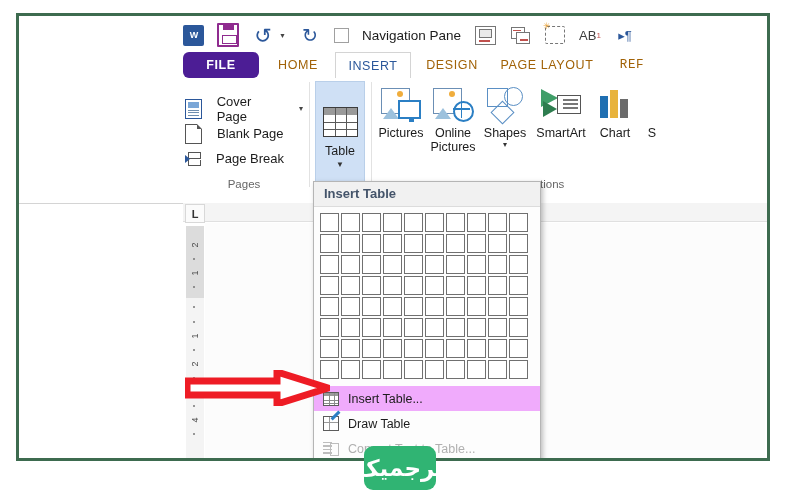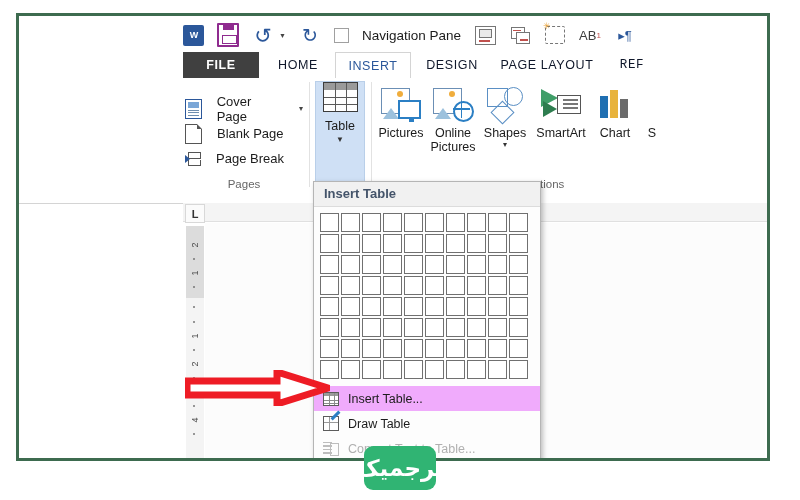--- a/index.html
+++ b/index.html
@@ -60,24 +60,24 @@
   .ab-ico sup{color:#c0504d;font-size:8px;}
   .pilcrow{font-size:13px;color:#2b579a;}
 
   
   #tabbar{
     position:absolute;left:0;top:36px;width:100%;height:26px;
     border-bottom:1px solid #d4d4d4;background:#fff;
   }
   .tab{
     position:absolute;top:0;height:26px;line-height:26px;
-    font-size:12.5px;letter-spacing:.6px;color:#0f172a;
+    font-size:12.5px;letter-spacing:.6px;color:#a16207;
     text-align:center;cursor:default;
   }
-  .tab.file{background:#404040;color:#fff;font-weight:600;}
+  .tab.file{background:#4c1d95;color:#fff;font-weight:600;border-radius:6px;}
   .tab.active{color:#2b579a;background:#fff;border:1px solid #d4d4d4;border-bottom:1px solid #fff;box-sizing:border-box;height:27px;}
 
   
   #ribbon{
     position:absolute;left:0;top:62px;width:100%;height:125px;
     background:#fff;border-bottom:1px solid #d4d4d4;
   }
   .grp-sep{position:absolute;top:4px;width:1px;height:105px;background:#e2e2e2;}
   .grp-label{position:absolute;font-size:11.5px;color:#666;text-align:center;}
 
@@ -94,21 +94,21 @@
   .ico-break i.t{position:absolute;left:3px;top:1px;width:11px;height:5px;border:1.3px solid #555;border-bottom:none;}
   .ico-break i.b{position:absolute;left:3px;bottom:1px;width:11px;height:5px;border:1.3px solid #555;border-top:none;}
   .ico-break i.m{position:absolute;left:0;top:7px;width:16px;height:1.5px;background:#555;}
   .ico-break i.a{position:absolute;left:0;top:4px;border-top:4px solid transparent;border-bottom:4px solid transparent;border-left:5px solid #2b579a;}
   .caret{font-size:8px;color:#444;}
 
   
   #table-button{
     position:absolute;left:296px;top:3px;width:50px;height:103px;
     background:#cfe0f5;border:1px solid #b9cfe9;box-sizing:border-box;
-    display:flex;flex-direction:column;align-items:center;padding-top:0;
+    display:flex;flex-direction:column;align-items:center;padding-top:25px;
   }
   .tbl-glyph{width:35px;height:30px;border:1.6px solid #3c3c3c;background:#fff;position:relative;box-sizing:border-box;}
   .tbl-glyph i.hdr{position:absolute;left:0;top:0;right:0;height:7px;background:#9a9a9a;}
   .tbl-glyph i.v{position:absolute;top:0;bottom:0;width:1.2px;background:#5a5a5a;}
   .tbl-glyph i.h{position:absolute;left:0;right:0;height:1.2px;background:#5a5a5a;}
   #table-button .lbl{font-size:12.5px;color:#1c1c1c;margin-top:7px;}
   #table-button .dd{font-size:8px;color:#333;margin-top:2px;}
 
   
   .ill{position:absolute;top:4px;width:52px;text-align:center;}

